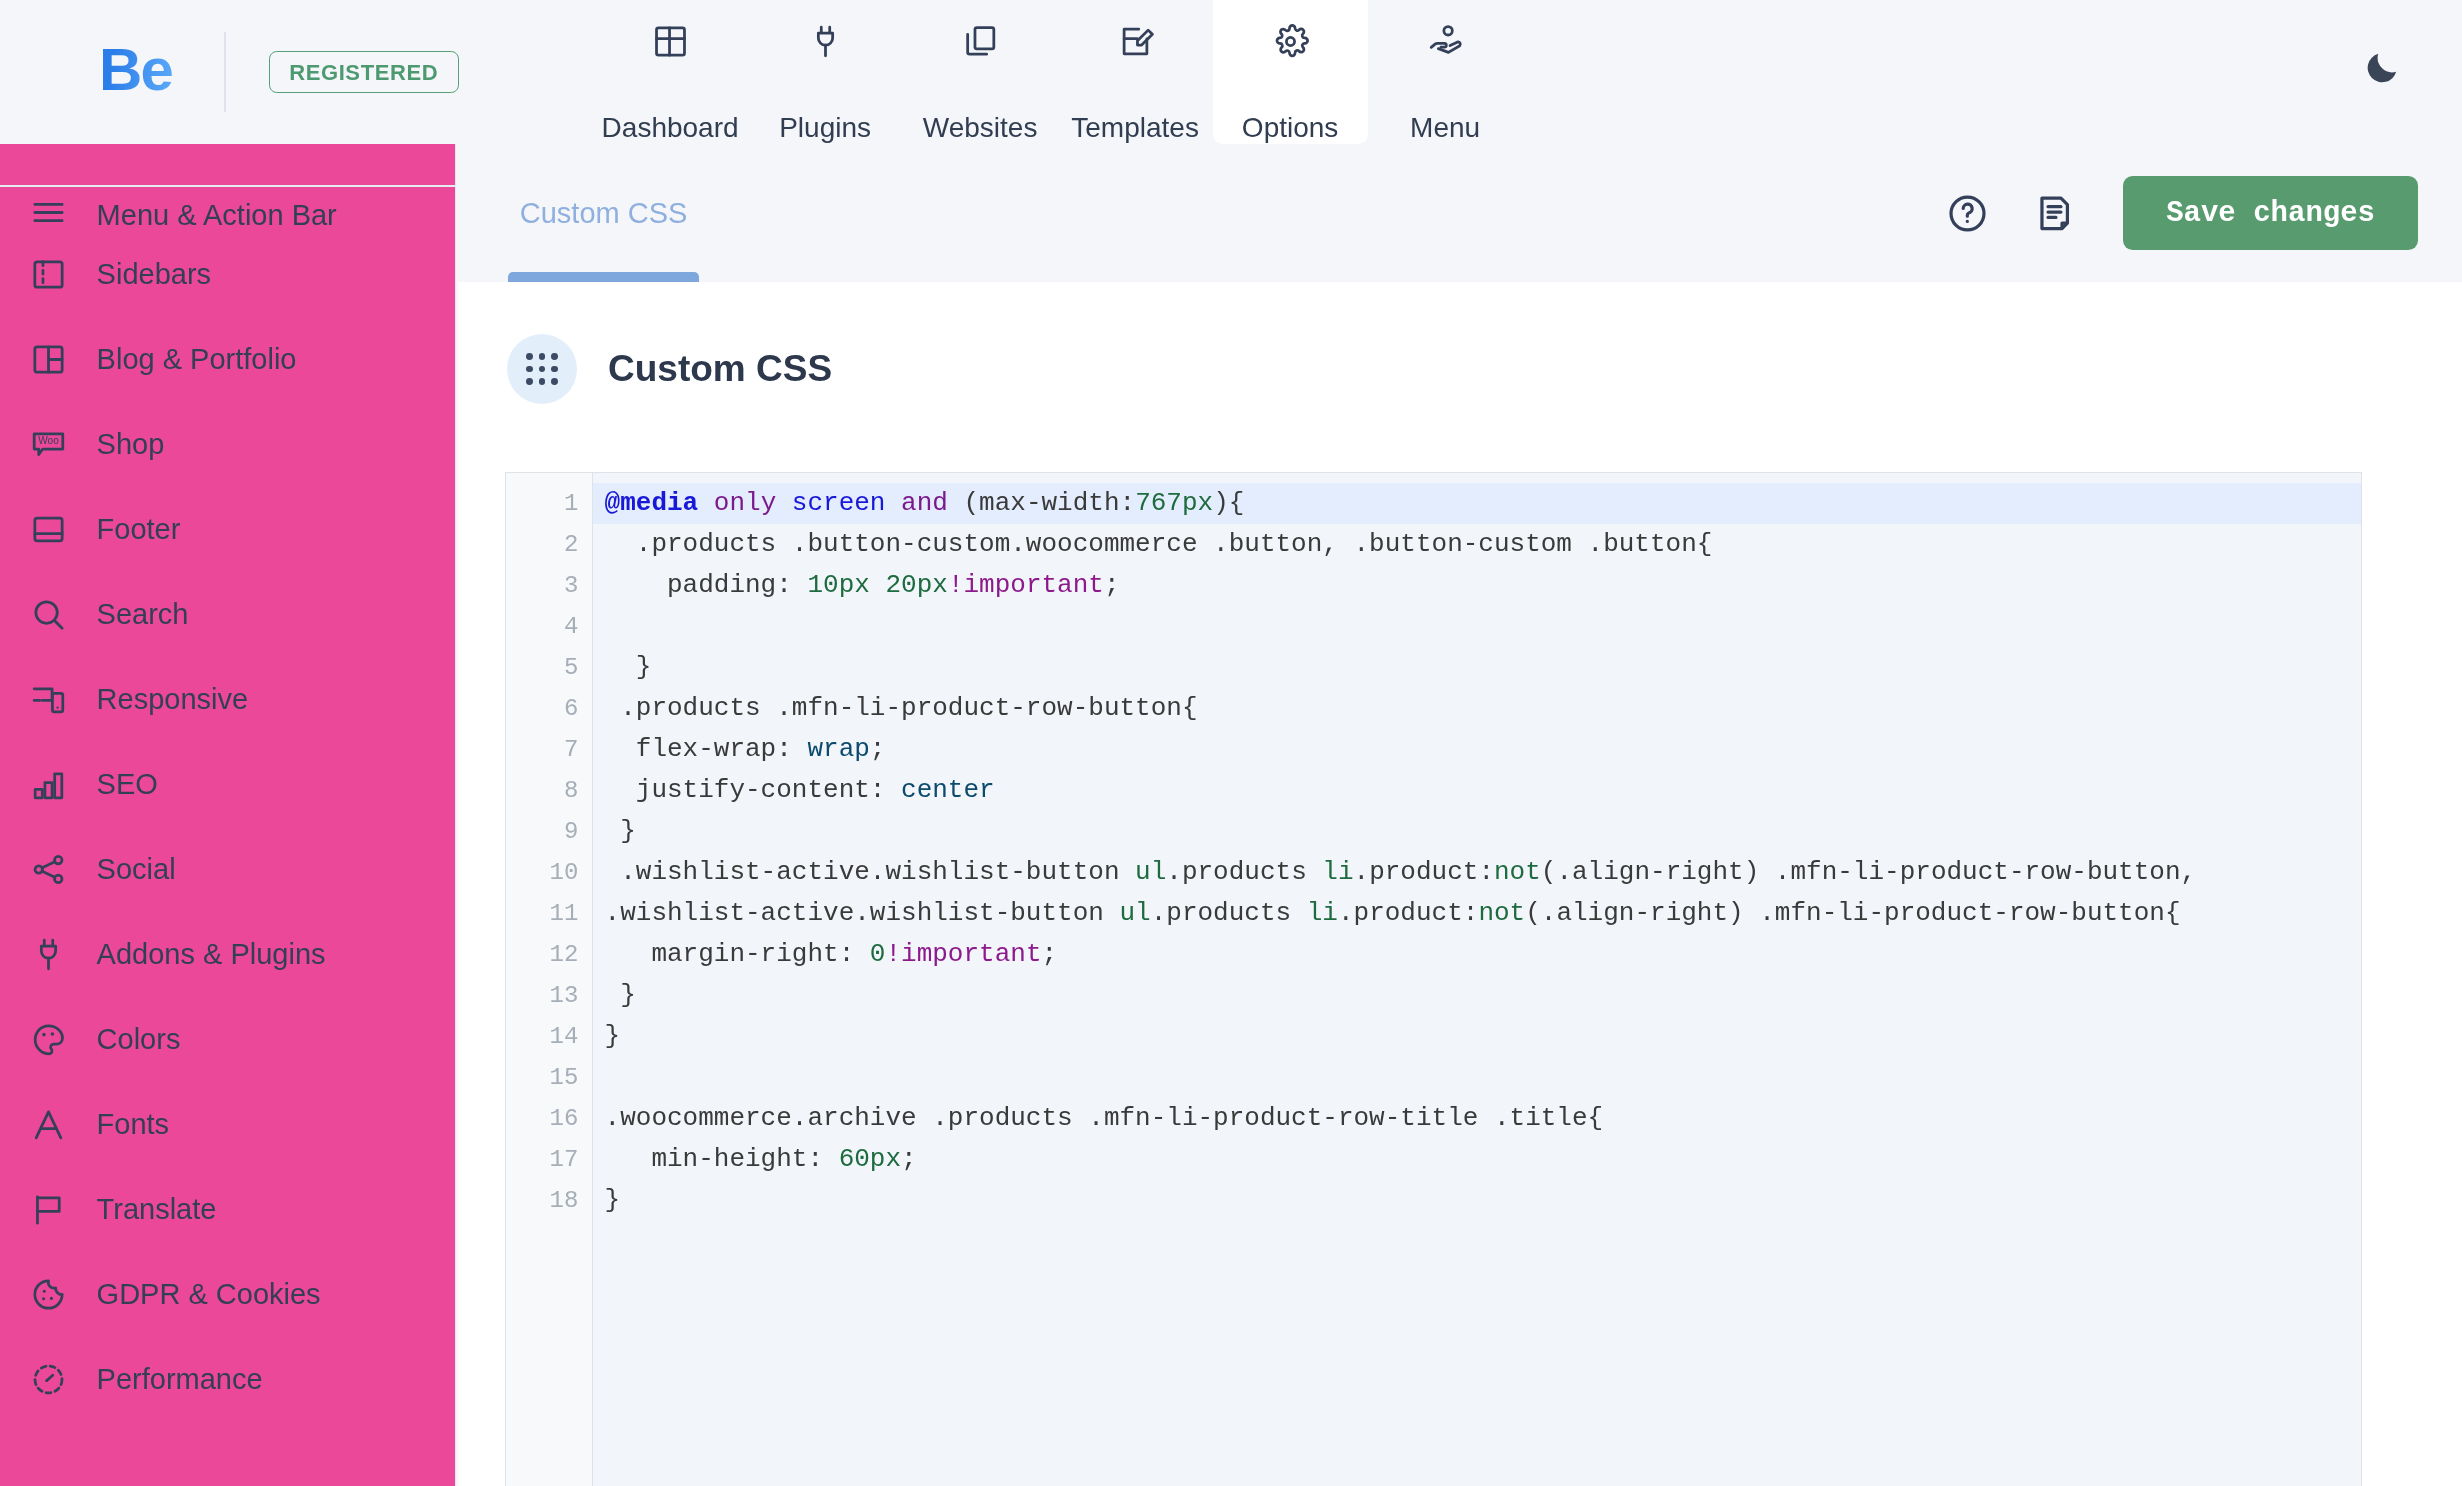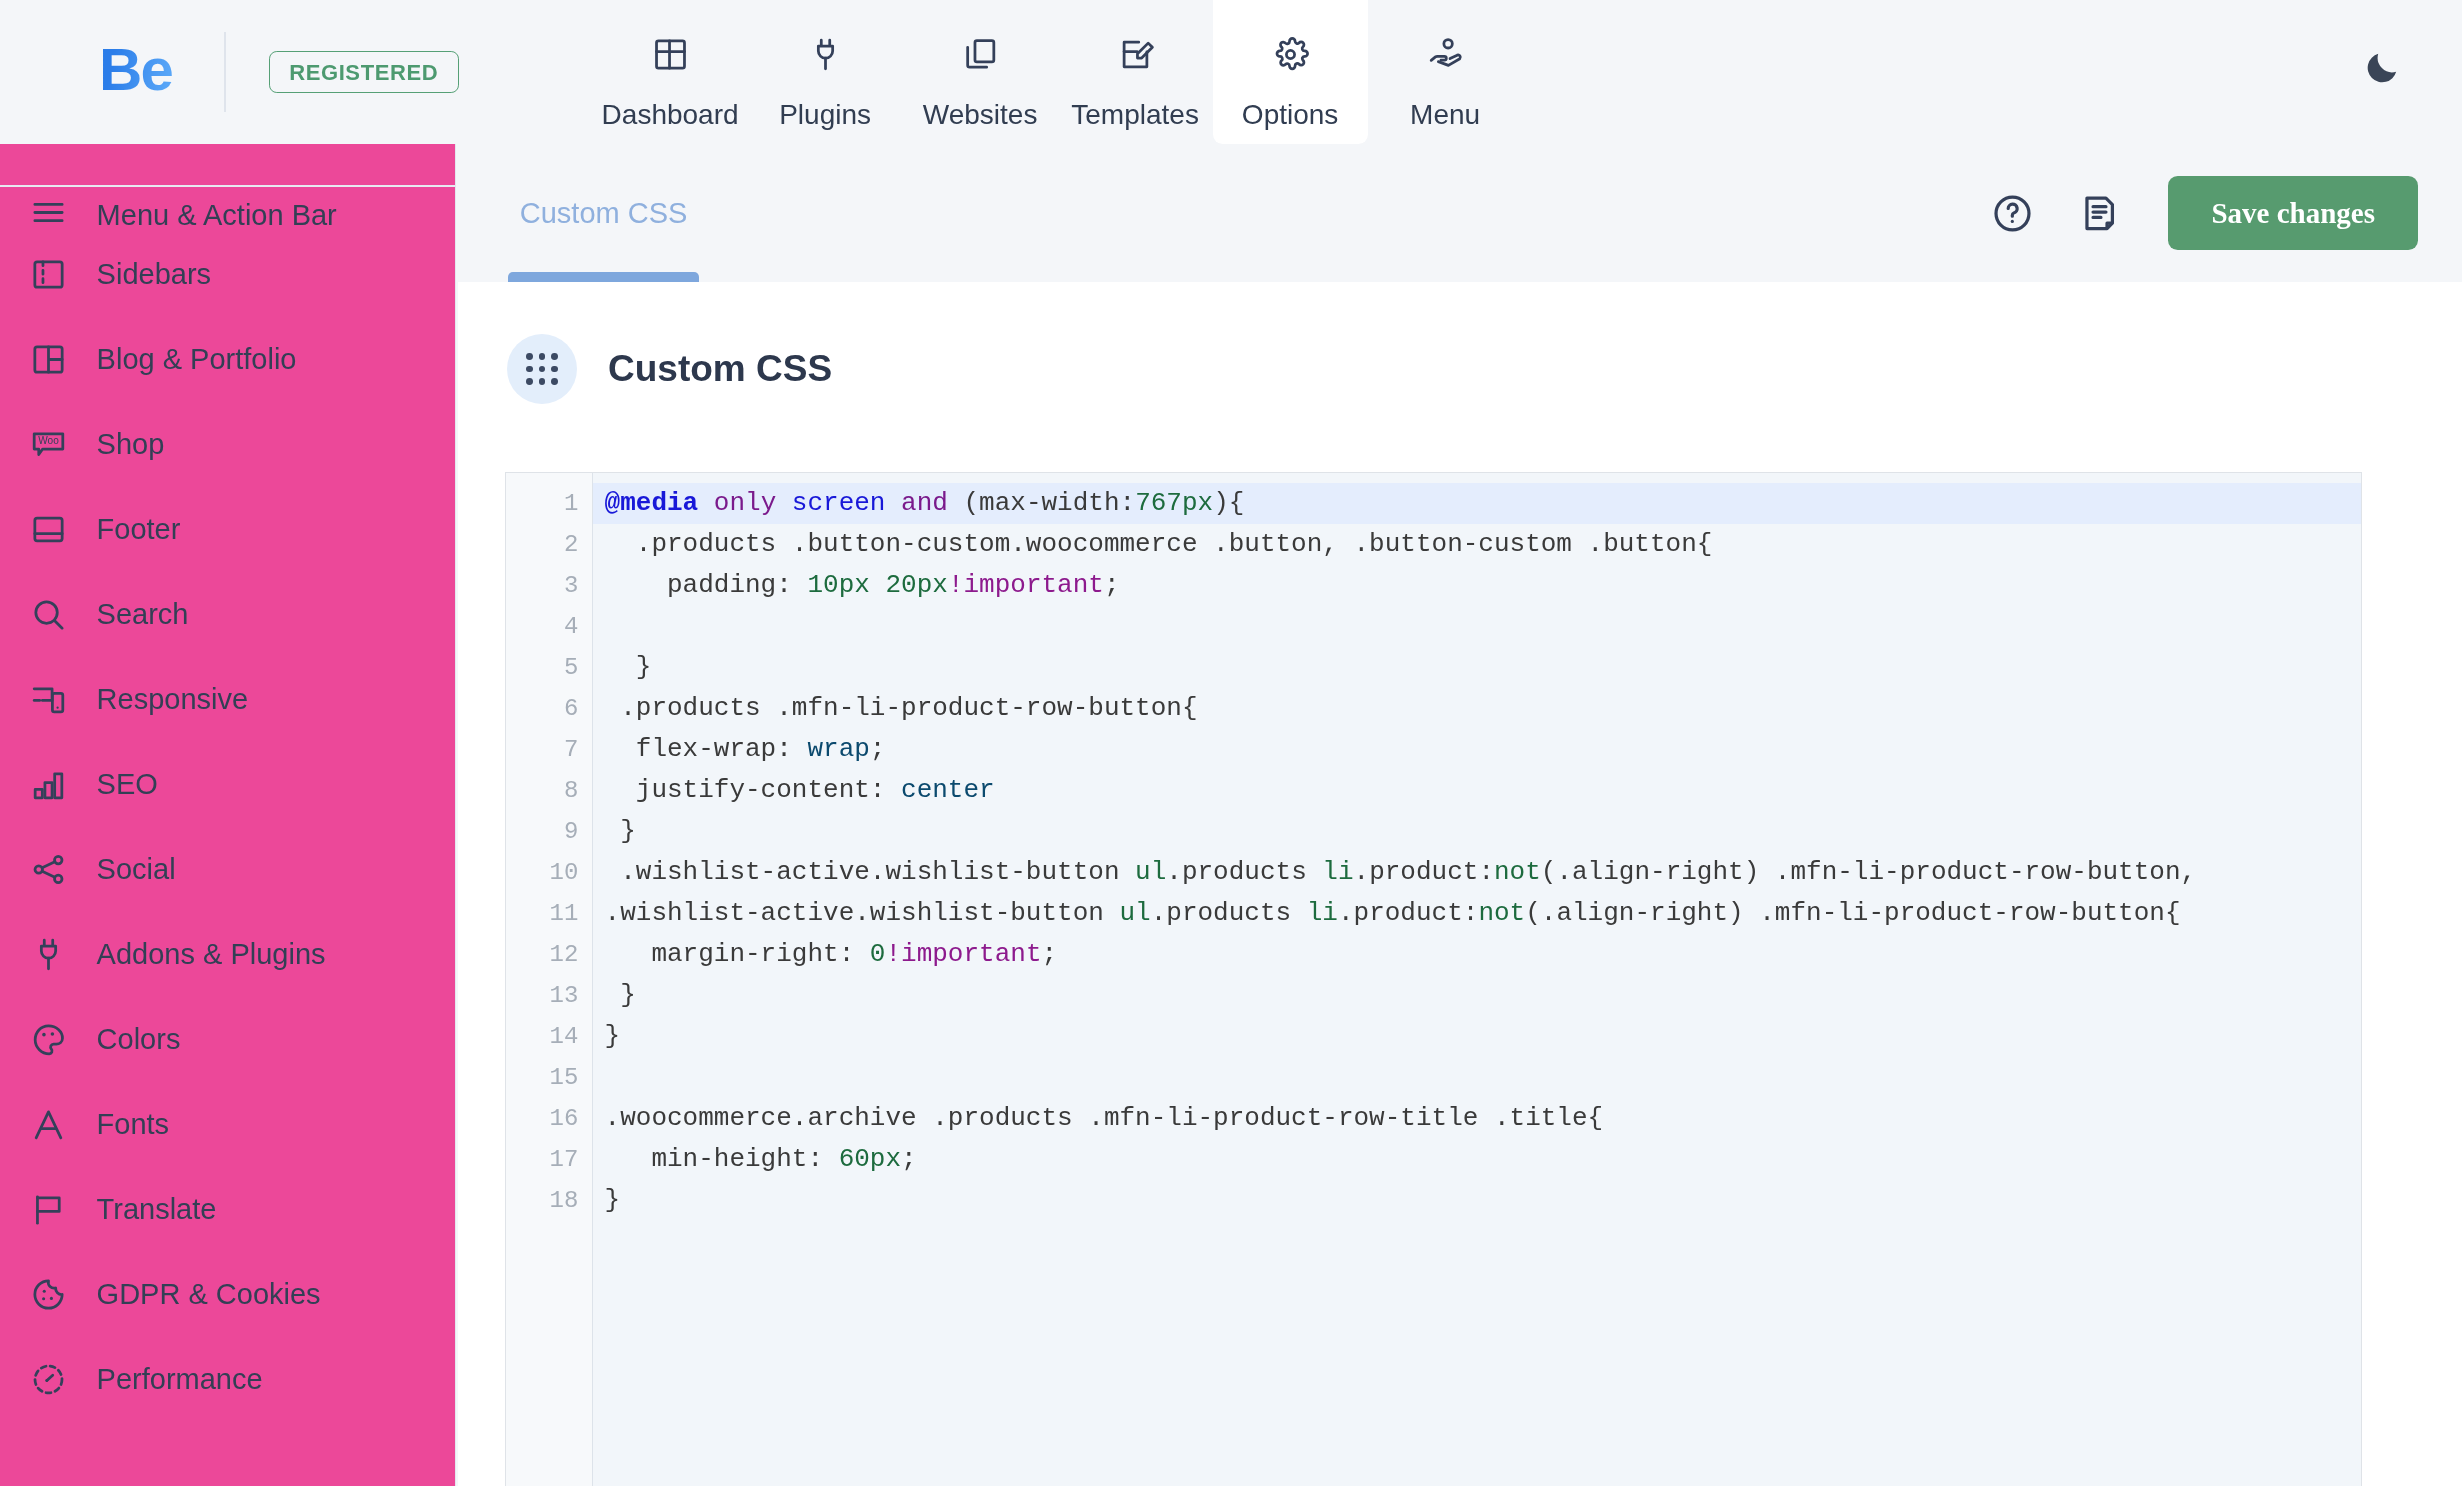--- a/index.html
+++ b/index.html
@@ -48,21 +48,21 @@
     white-space: nowrap;
   }
 
   .mainnav {
     display: flex; align-items: flex-start;
     margin-left: 134px;
   }
   .navitem {
     width: 155px; height: 144px;
     display: flex; flex-direction: column;
-    align-items: center; justify-content: center;
+    align-items: center; justify-content: space-between;
     padding-top: 13.6px;
     cursor: pointer;
     border-radius: 0 0 9.7px 9.7px;
     gap: 12px;
   }
   .navitem .ico { height: 56px; display:flex; align-items:center; justify-content:center; }
   .navitem .lbl {
     font-size: 28px; color: #313d51; margin-top: 3.9px;
     font-family: "Liberation Sans", sans-serif;
   }
@@ -140,21 +140,21 @@
     cursor: pointer;
   }
   .icon-btn svg { stroke: #34405a; }
   .btn-save {
     background: #579b6f; color: #fff;
     font-size: 29px; font-weight: bold;
     border: none; border-radius: 9.7px;
     padding: 0 43px; height: 74px;
     margin-left: 25px;
     cursor: pointer;
-    font-family: Liberation Serif, serif;
+    font-family: Liberation Mono, monospace;
   }
 
   .panel {
     position: absolute; top: 138px; left: 0;
     width: 2005px; height: 1205px;
     background: #ffffff;
   }
   .panel-head {
     display: flex; align-items: center;
     padding: 52px 0 0 49px;

